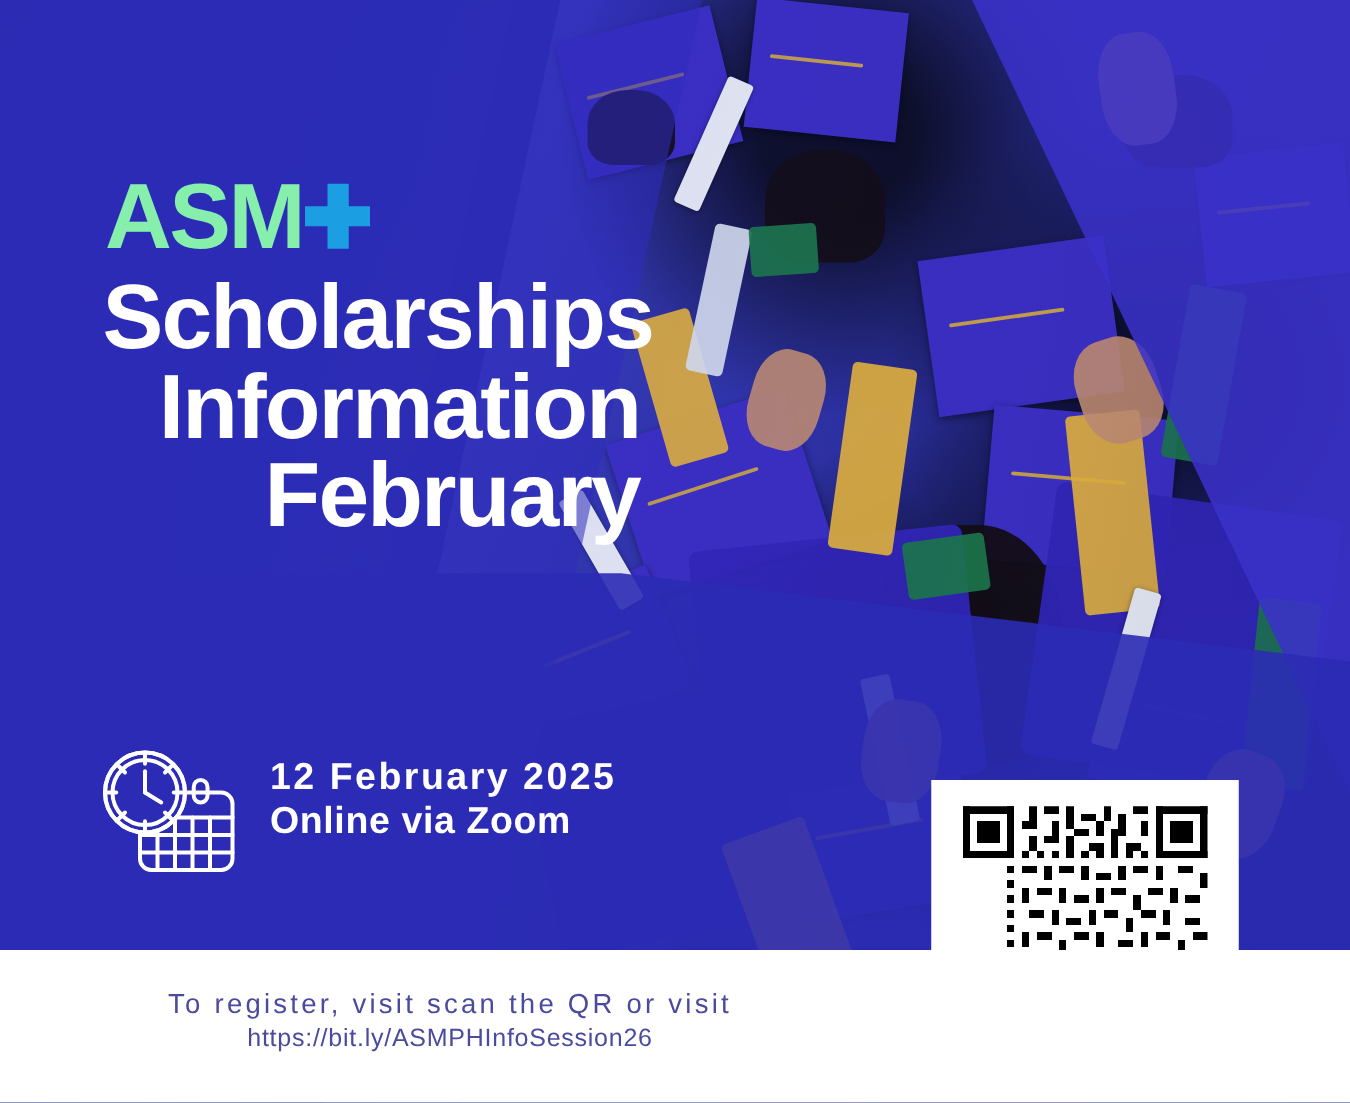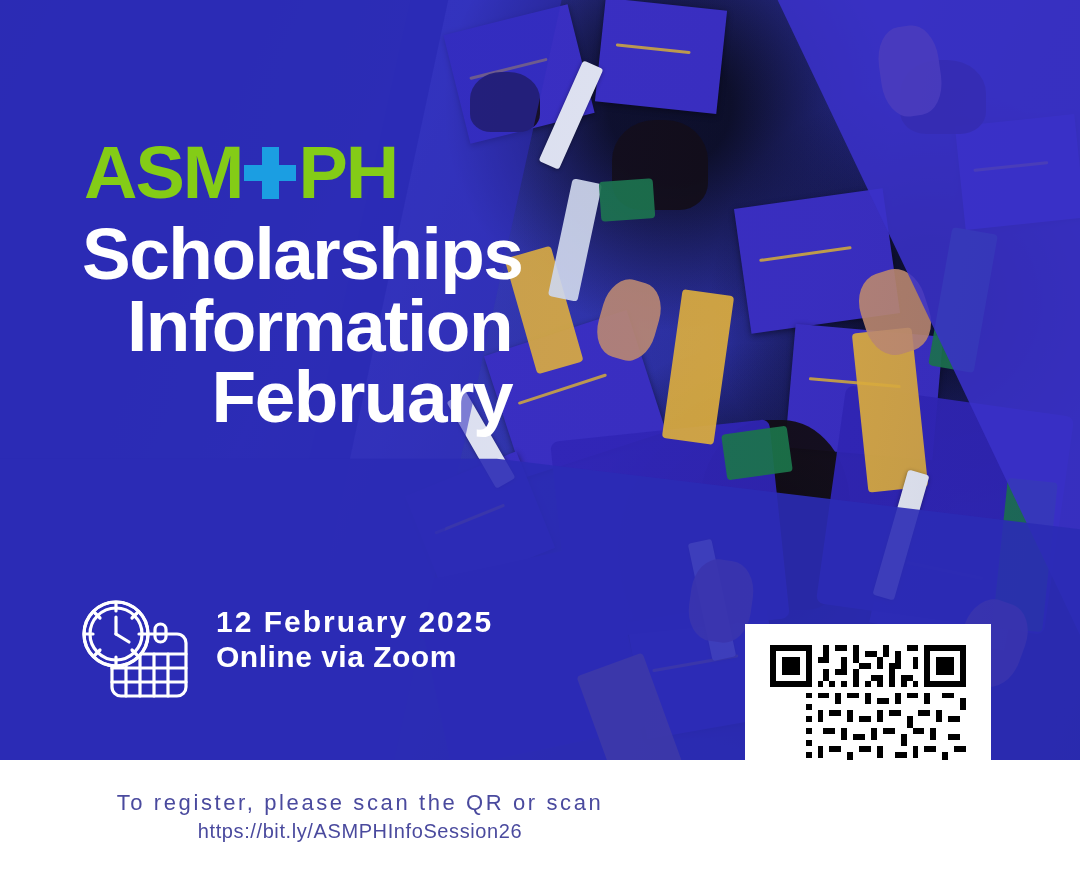--- a/index.html
+++ b/index.html
@@ -125,21 +125,21 @@
     display: flex;
     align-items: center;
     line-height: 1;
     white-space: nowrap;
   }
   .logo .word {
     font-family: "Liberation Sans", sans-serif;
     font-weight: bold;
     font-size: 74px;
     letter-spacing: -2px;
-    color: #84cc16;
+    color: #86efac;
   }
   .logo .plus {
     position: relative;
     width: 52px;
     height: 52px;
     margin: 0 2px;
     flex: none;
   }
   .logo .plus i {
     position: absolute;
@@ -303,21 +303,20 @@
   <div class="overlay-lower"></div>
 
   <div class="content">
 
     <div class="logo">
       <span class="word">ASM</span>
       <span class="plus">
         <i class="h"></i>
           <i class="v"></i>
       </span>
-      <span class="word">PH</span>
     </div>
 
     <div class="headline">
       <span class="line">Scholarships</span>
       <span class="line">Information</span>
       <span class="line">February</span>
     </div>
 
     <div class="event-block">
       <span class="event-icon">
@@ -506,19 +505,19 @@
             <rect x="22" y="32" width="1" height="1"></rect>
           <rect x="24" y="32" width="2" height="1"></rect>
             <rect x="27" y="32" width="1" height="1"></rect>
           <rect x="29" y="32" width="2" height="1"></rect>
         </g>
       </svg>
     </div>
 
     <div class="footer">
       <span class="footer-text">
-        <span class="f-line1">To register, please scan the QR or scan</span>
+        <span class="f-line1">To register, visit scan the QR or visit</span>
         <span class="f-line2">https://bit.ly/ASMPHInfoSession26</span>
       </span>
     </div>
 
   </div>
 </div>
 
 </body></html>

